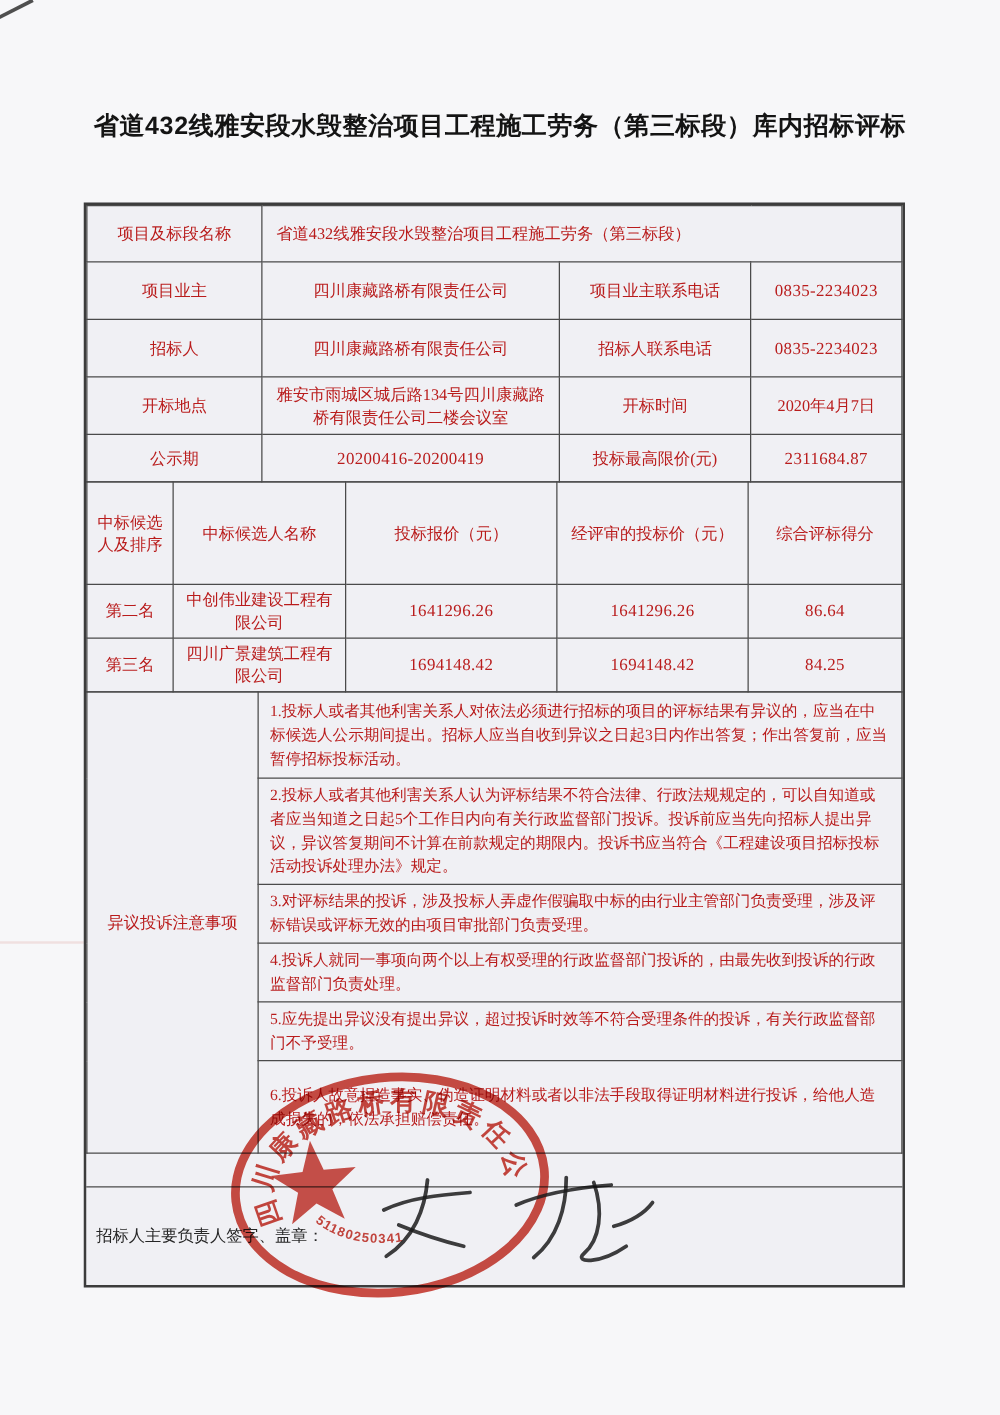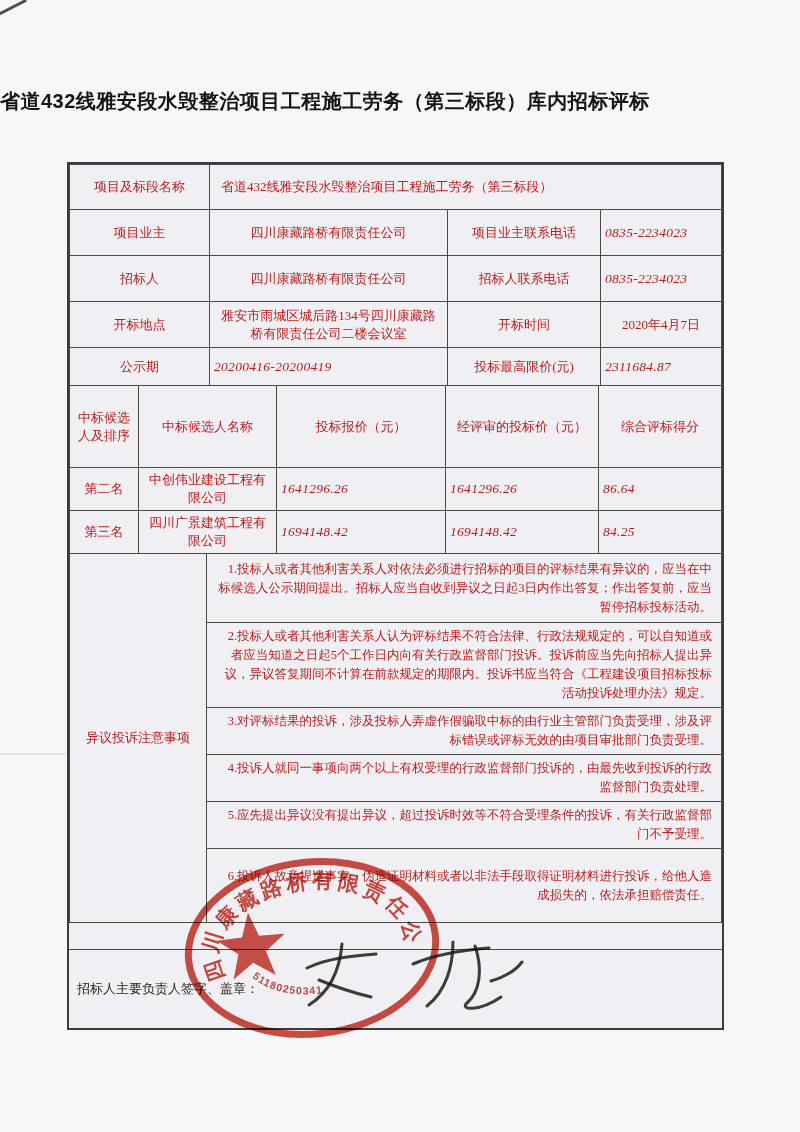--- a/index.html
+++ b/index.html
@@ -5,43 +5,43 @@
   html,body{margin:0;padding:0;}
   body{
     width:800px;height:1132px;position:relative;overflow:hidden;
     background:#f7f7f9;
     font-family:"Liberation Serif","DejaVu Serif",serif;
     color:#262626;
   }
   
   .doc-title{
     position:absolute;top:86px;left:0;width:800px;
-    text-align:left;font-family:"Liberation Sans","DejaVu Sans",sans-serif;
+    text-align:center;font-family:"Liberation Sans","DejaVu Sans",sans-serif;
     font-weight:700;font-size:20px;line-height:31px;color:#141414;
     letter-spacing:0.5px;
   }
   
   .doc-table{
     position:absolute;left:67px;top:162px;width:657px;
     border:2px solid #3c3c3c;background:#f0f0f4;box-sizing:border-box;
   }
   table{border-collapse:collapse;table-layout:fixed;width:100%;margin:0;}
   td{
     border:1px solid #4a4a4a;font-size:13px;line-height:18px;
     vertical-align:middle;padding:2px 4px;color:#b91c1c;
     overflow:hidden;
   }
   .c{text-align:center;}
   .l{text-align:left;padding-left:11px;}
-  .num{font-size:13.5px;letter-spacing:0.3px;font-style:italic;}
+  .num{font-size:13.5px;text-align:center;letter-spacing:0.3px;}
   .hdr{text-align:center;}
   .notice-label{text-align:center;}
   .notice td.item{
     vertical-align:middle;font-size:12.5px;line-height:19px;
-    padding:4px 9px;text-align:right;
+    padding:4px 9px;text-align:left;
   }
   .sign-row{
     position:relative;height:78px;border-top:1px solid #4a4a4a;margin-top:26px;
   }
   .sign-row .lbl{
     position:absolute;left:8px;top:50%;transform:translateY(-50%);
     font-size:13px;
   }
   
   .seal-svg{

